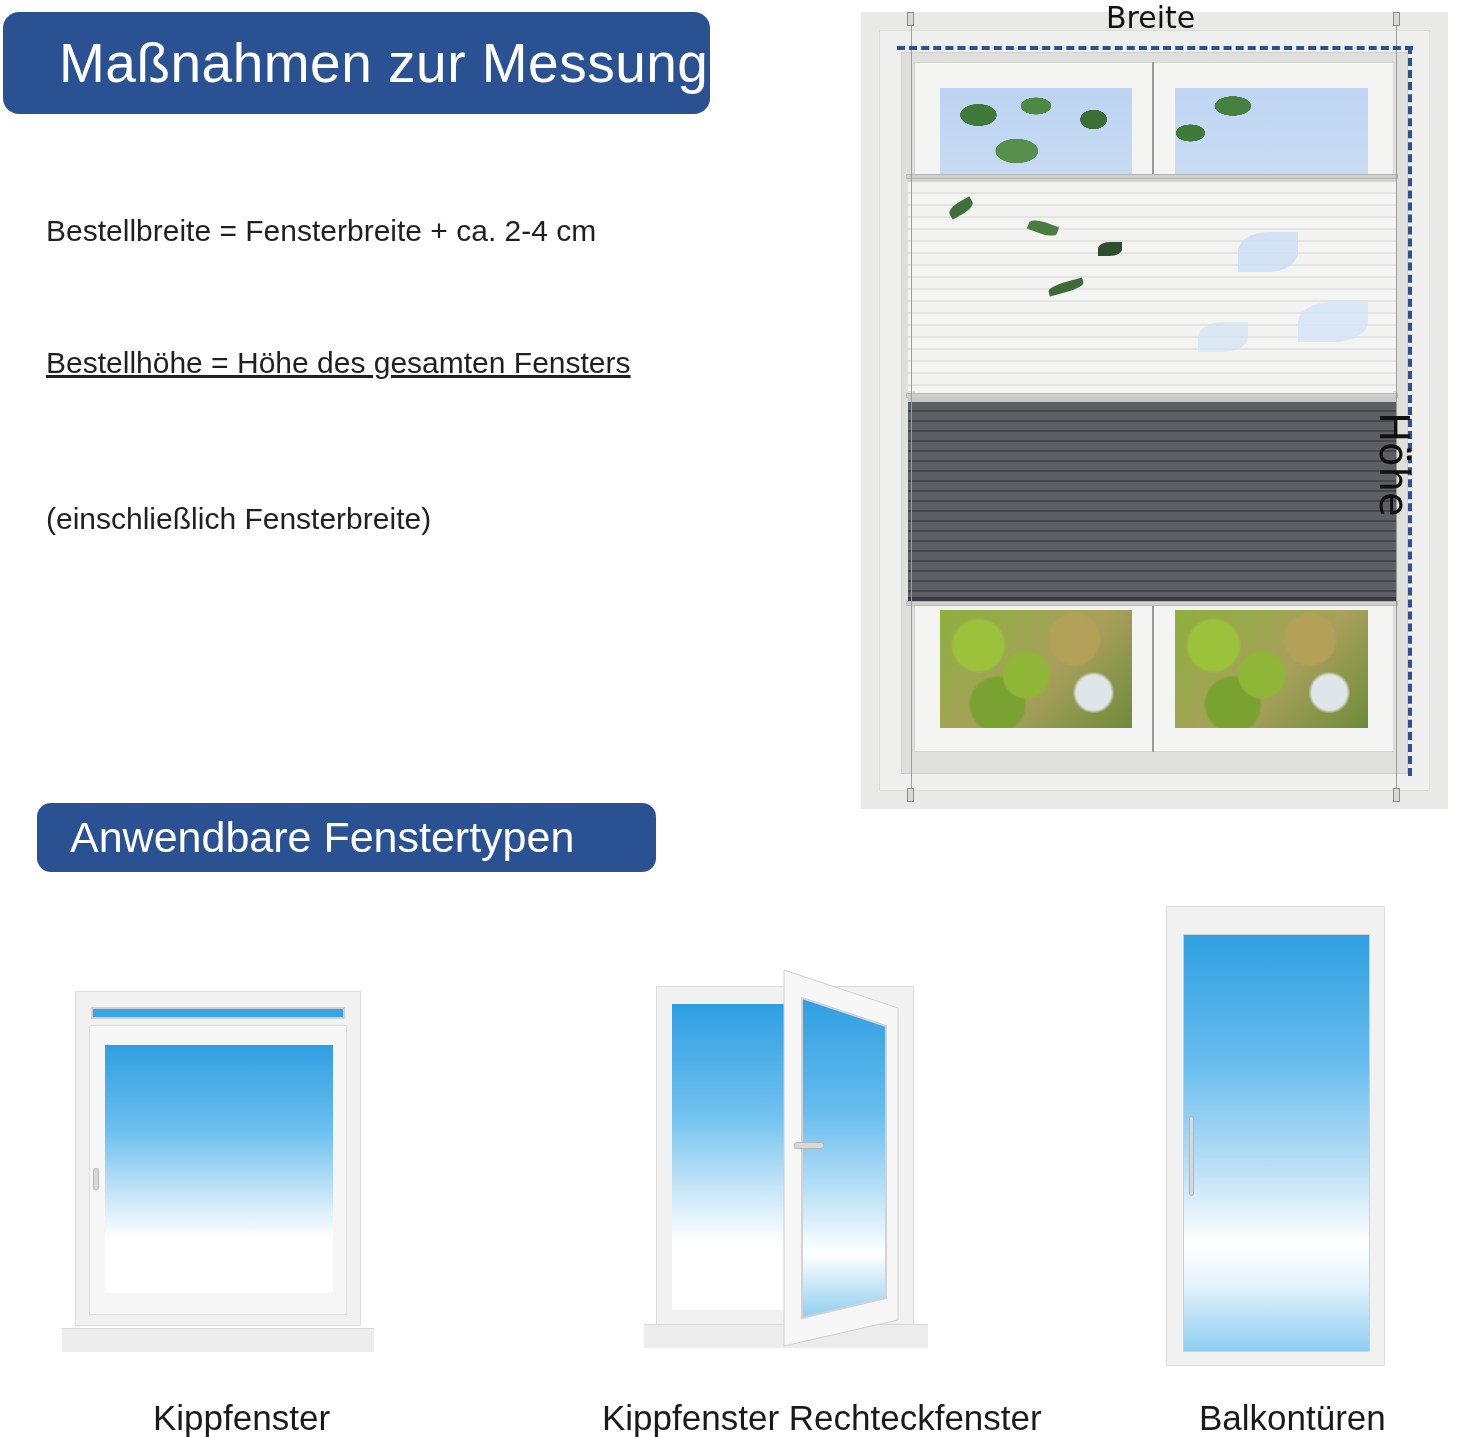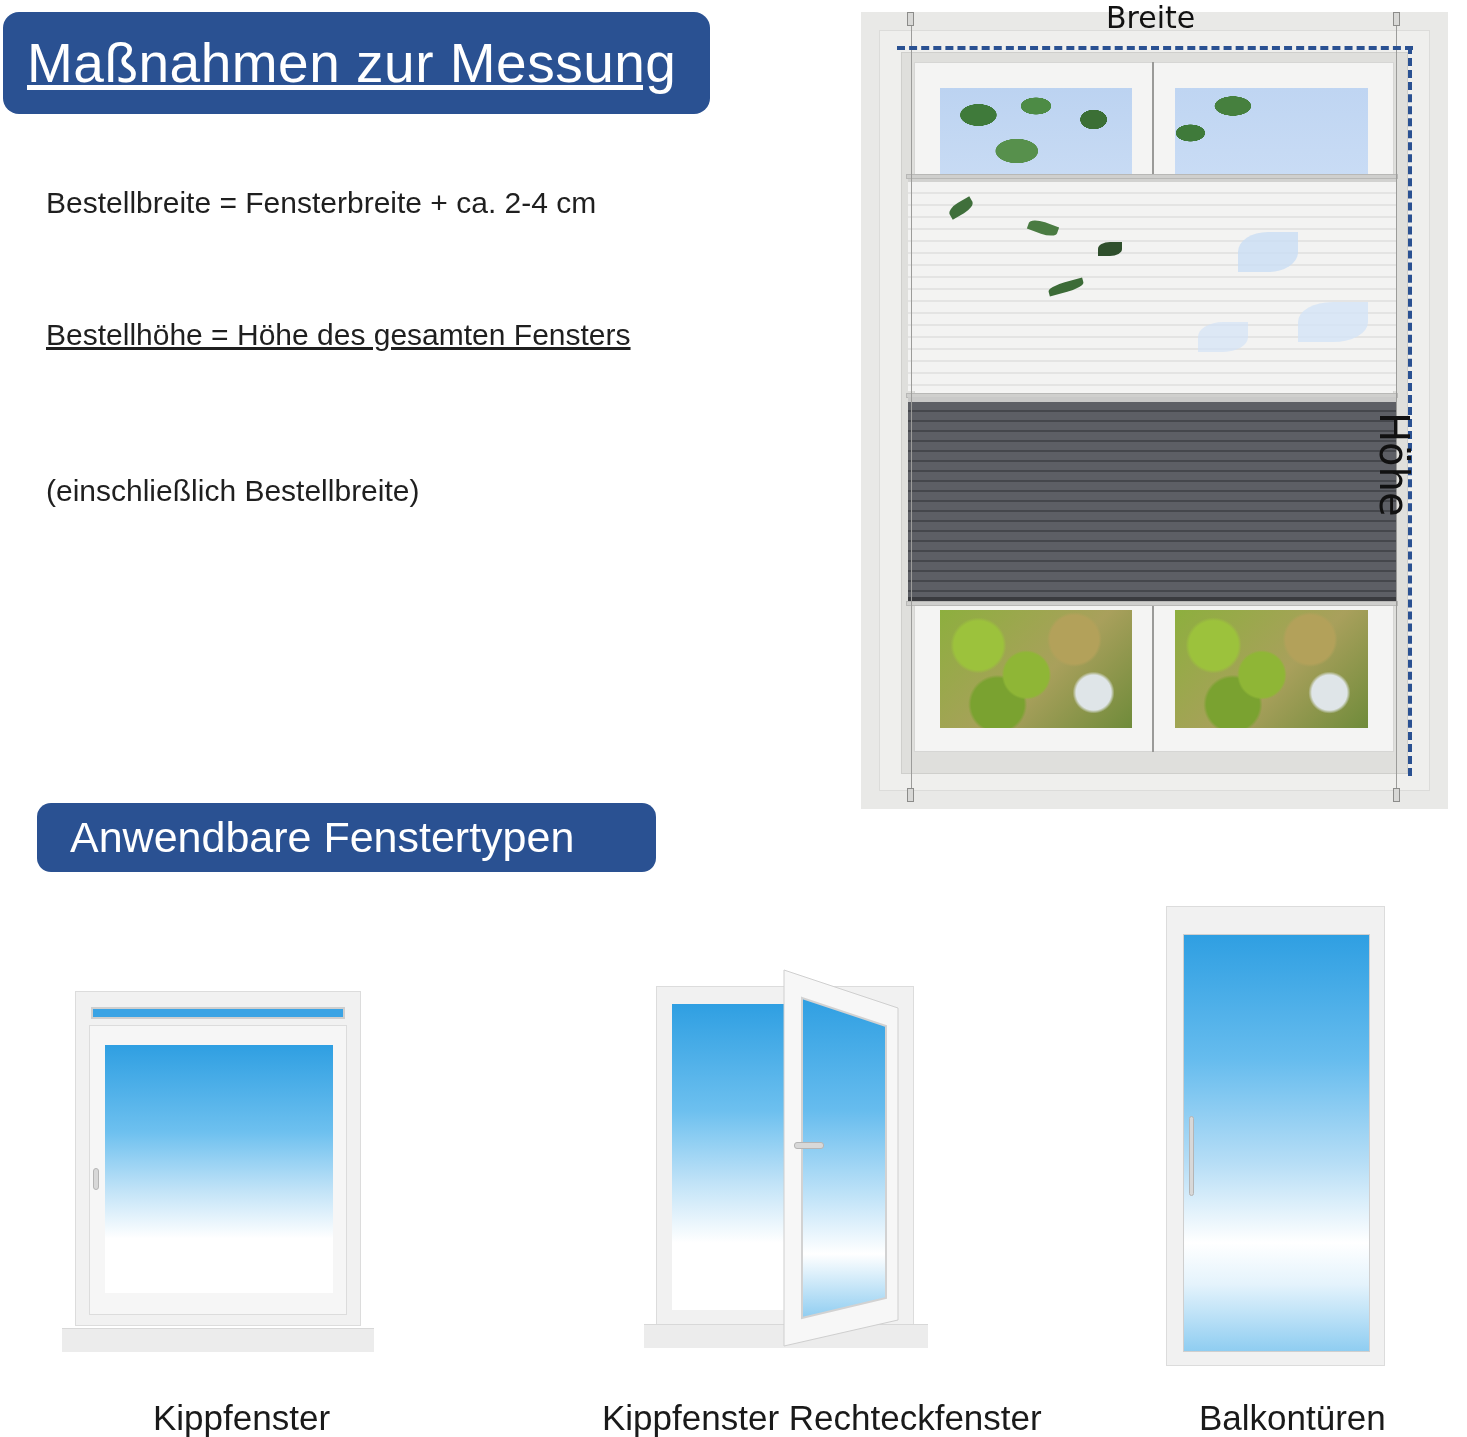--- a/index.html
+++ b/index.html
@@ -1,23 +1,23 @@
 <!DOCTYPE html>
 <html><head>
 <meta charset="utf-8">
 <style>
   html, body { margin:0; padding:0; background:#ffffff; }
   body { width:1467px; height:1437px; position:relative; overflow:hidden; font-family:"Liberation Sans", sans-serif; color:#1a1a1a; }
   .banner { position:absolute; background:#2a5192; color:#fff; border-radius:16px; display:flex; align-items:center; font-family:"Liberation Sans", sans-serif; }
   .banner span { white-space:nowrap; }
   #banner1 { left:3px; top:12px; width:707px; height:102px; }
-  #banner1 span { font-size:55px; margin-left:24px; letter-spacing:0.5px;text-decoration:underline; }
+  #banner1 span { font-size:55px; margin-left:56px; letter-spacing:0.5px; }
   #banner2 { left:37px; top:803px; width:619px; height:69px; border-radius:14px; }
   #banner2 span { font-size:43px; margin-left:33px; }
-  .spec { position:absolute; left:46px; font-size:30px; color:#1f1f1f; white-space:nowrap; }
+  .spec { position:absolute; left:46px; font-size:30px; color:#1f1f1f; white-space:nowrap;margin-top:28px; }
   #spec1 { top:186px; }
   #spec2 { top:318px;text-decoration:underline; }
   #spec3 { top:474px; }
 
   
   #measure { position:absolute; left:861px; top:12px; width:587px; height:797px; }
   .wall { position:absolute; left:0; top:0; width:587px; height:797px; background:#e9e9e7; }
   .wall-inner { position:absolute; left:18px; top:18px; width:551px; height:761px; background:#efefed; border:1px solid #dcdcda; box-sizing:border-box; }
   .recess { position:absolute; left:40px; top:40px; width:507px; height:722px; background:#dfdfdc; border:1px solid #cfcfcc; box-sizing:border-box; }
   .sash { position:absolute; left:53px; top:50px; width:480px; height:690px; background:#f4f4f3; border:1px solid #d6d6d4; box-sizing:border-box; }
@@ -63,21 +63,21 @@
 </style>
 </head>
 <body>
 
 <div id="banner1" class="banner">
   <span>Maßnahmen zur Messung</span>
 </div>
 
 <div id="spec1" class="spec">Bestellbreite = Fensterbreite + ca. 2-4 cm</div>
 <div id="spec2" class="spec">Bestellhöhe = Höhe des gesamten Fensters</div>
-<div id="spec3" class="spec">(einschließlich Bestellbreite)</div>
+<div id="spec3" class="spec">(einschließlich Fensterbreite)</div>
 
 <div id="measure">
   <div class="wall"></div>
   <div class="wall-inner"></div>
   <div class="recess"></div>
   <div class="sash"></div>
 
   <div class="pane leafy" style="left:79px;top:76px;width:192px;height:90px;"></div>
   <div class="pane sky-top" style="left:314px;top:76px;width:193px;height:90px;
        background:radial-gradient(ellipse 30px 16px at 30% 20%,#46803e 0 60%,transparent 62%),radial-gradient(ellipse 24px 14px at 8% 50%,#3f7a3a 0 60%,transparent 62%),linear-gradient(180deg,#bfd5f2,#c9dcf5);"></div>

